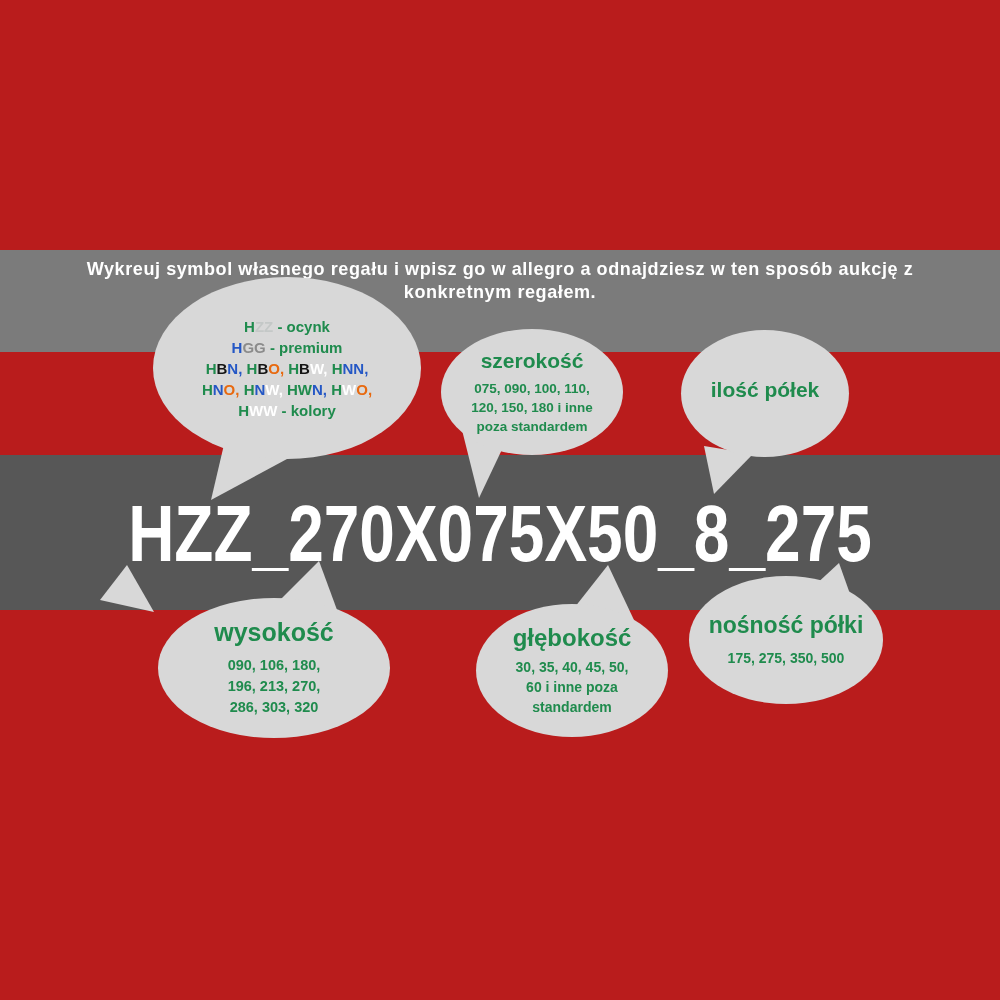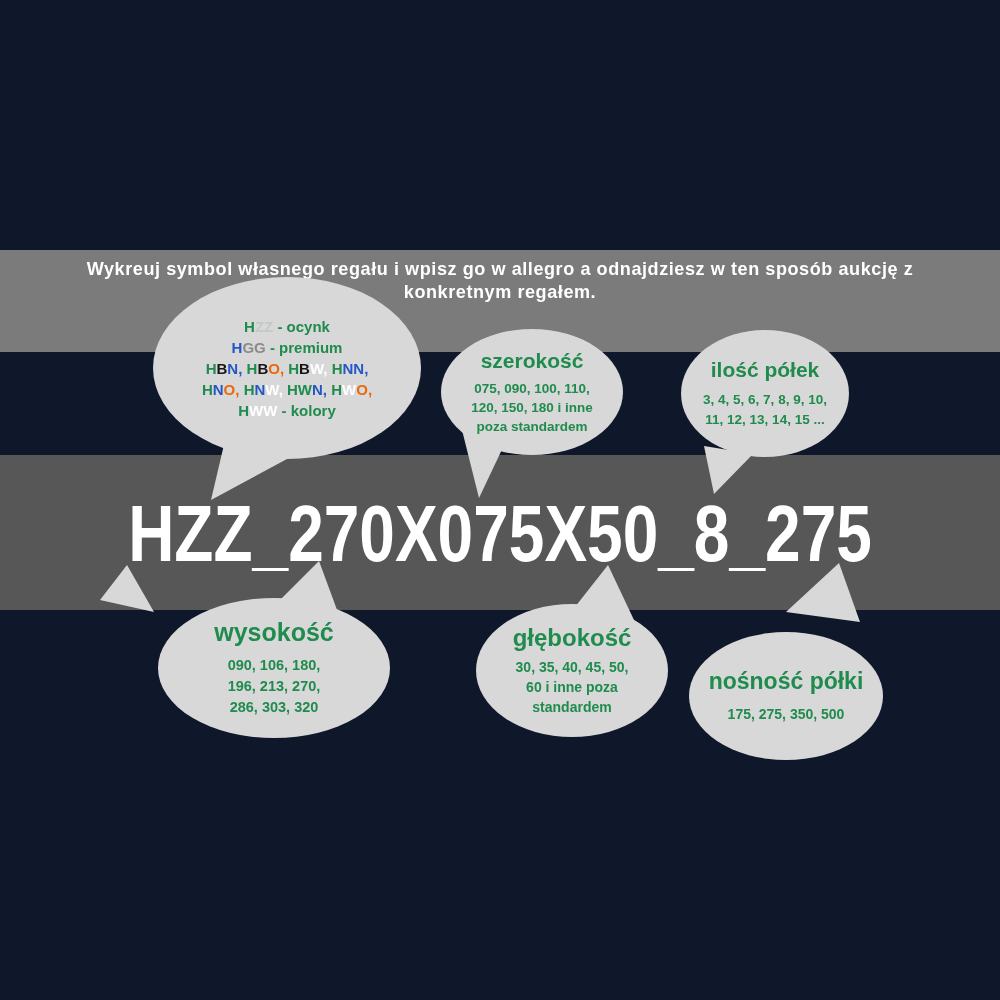--- a/index.html
+++ b/index.html
@@ -1,17 +1,17 @@
 <!DOCTYPE html>
 <html><head>
 <meta charset="utf-8">
 <style>
   html,body{margin:0;padding:0;background:#ffffff;}
   .canvas{
-    position:relative;width:1000px;height:1000px;background:#0f172a;overflow:hidden;
+    position:relative;width:1000px;height:1000px;background:#b91c1c;overflow:hidden;
     font-family:"Liberation Sans",sans-serif;font-weight:700;
   }
   
   .band-top{position:absolute;left:0;top:250px;width:1000px;height:102px;background:#7b7b7b;z-index:1;}
   .banner-text{
     position:absolute;left:0;right:0;top:7px;text-align:center;color:#ffffff;
     font-size:19px;line-height:23px;letter-spacing:0.6px;
     transform:scaleX(0.95);transform-origin:50% 0;
   }
   .band-dark{position:absolute;left:0;top:455px;width:1000px;height:155px;background:#575757;z-index:1;}
@@ -42,21 +42,21 @@
   .b-ilosc .title{font-size:21px;margin-bottom:8px;}
   .b-ilosc .body{font-size:13.5px;line-height:20px;}
   .b-helios{left:42px;top:590px;width:114px;height:70px;}
   .b-helios .title{font-size:22px;letter-spacing:0.5px;}
   .b-wys{left:158px;top:598px;width:232px;height:140px;}
   .b-wys .title{font-size:25px;margin-bottom:8px;}
   .b-wys .body{font-size:14.5px;line-height:21px;}
   .b-gleb{left:476px;top:604px;width:192px;height:133px;}
   .b-gleb .title{font-size:24px;margin-bottom:5px;}
   .b-gleb .body{font-size:14px;line-height:20px;}
-  .b-nos{left:689px;top:632px;width:194px;height:128px;}
+  .b-nos{left:689px;top:576px;width:194px;height:128px;}
   .b-nos .title{font-size:23px;margin-bottom:9px;}
   .b-nos .body{font-size:14px;line-height:20px;}
 </style>
 </head>
 <body>
 
 <div class="canvas">
 
   <div class="band-top">
     <div class="banner-text">
@@ -91,22 +91,20 @@
 
   <div class="bubble b-szer">
     <div class="title">szerokość</div>
     <div class="body">075, 090, 100, 110,
 120, 150, 180  i inne
 poza standardem</div>
   </div>
 
   <div class="bubble b-ilosc">
     <div class="title">ilość półek</div>
-    <div class="body">3, 4, 5, 6, 7, 8, 9, 10,
-11, 12, 13, 14, 15 ...</div>
   </div>
 
 
   <div class="bubble b-wys">
     <div class="title">wysokość</div>
     <div class="body">090, 106, 180,
 196, 213, 270,
 286, 303, 320</div>
   </div>
 

